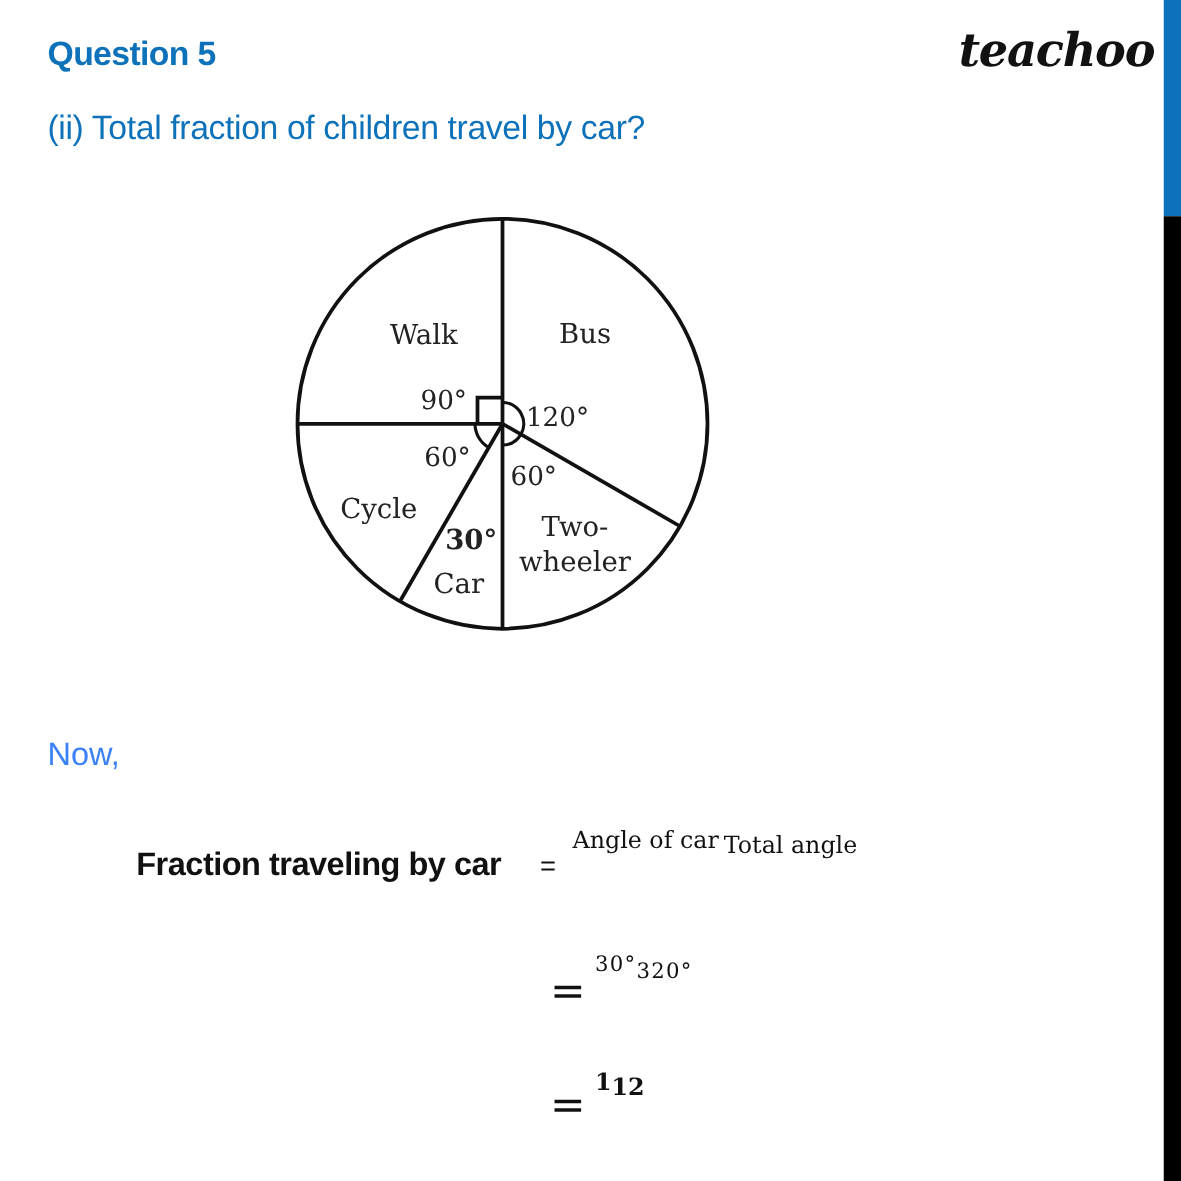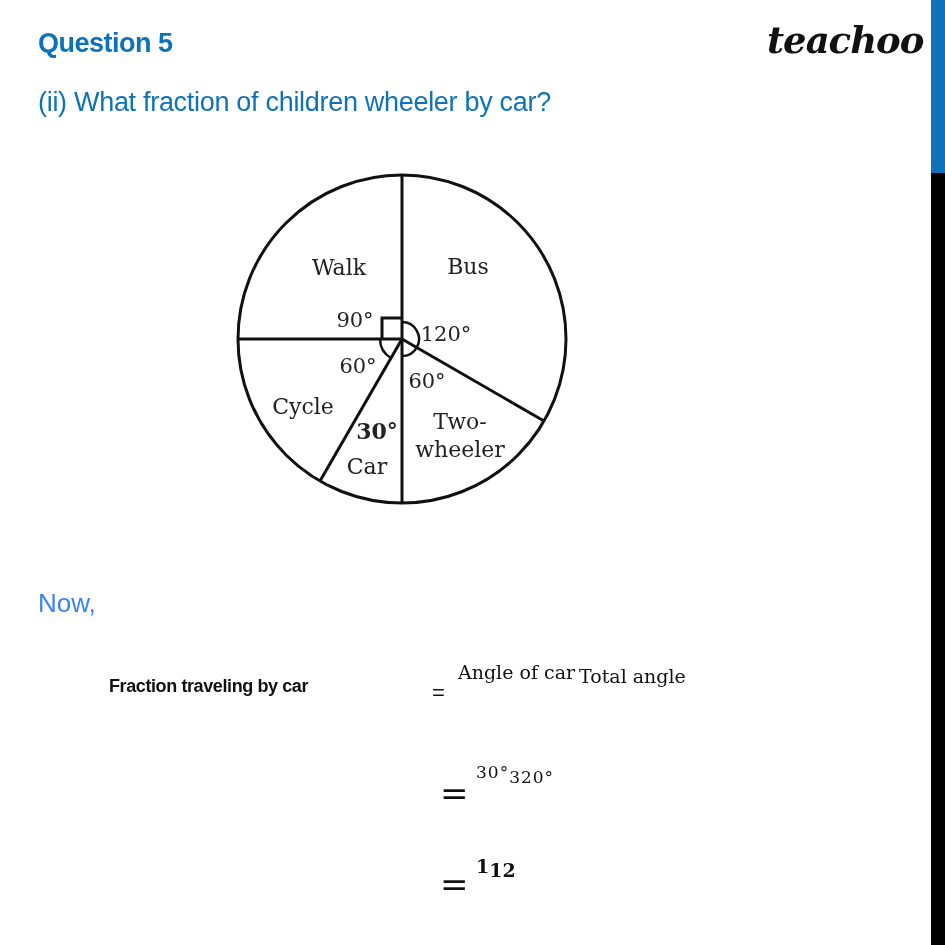--- a/index.html
+++ b/index.html
@@ -5,21 +5,21 @@
   html, body { margin:0; padding:0; }
   body { width:945px; height:945px; background:#ffffff; position:relative; overflow:hidden; font-family:"Liberation Sans", sans-serif; }
   .q-title { position:absolute; left:38px; top:28px; font-size:27px; font-weight:bold; color:#0d72ba; font-family:"Liberation Sans", sans-serif; letter-spacing:-0.5px;text-align:right; }
   .q-sub { position:absolute; left:38px; top:87px; font-size:27px; color:#0d72ba; font-family:"Liberation Sans", sans-serif; letter-spacing:-0.3px; }
   .logo { position:absolute; left:767px; top:18px; font-size:37px; font-weight:bold; font-style:italic; color:#111; font-family:"DejaVu Serif", serif; letter-spacing:-1px;text-align:center; }
   .sidebar-blue { position:absolute; left:931px; top:0; width:14px; height:173px; background:#0d72ba; }
   .sidebar-black { position:absolute; left:931px; top:173px; width:14px; height:772px; background:#000; }
   .pie { position:absolute; left:0; top:0; }
   .pie text { font-family:"DejaVu Serif", serif; fill:#222; }
   .now { position:absolute; left:38px; top:588px; font-size:26px; color:#3b82f6; font-family:"Liberation Sans", sans-serif; }
-  .formula-label { position:absolute; left:109px; top:676px; font-size:18px; font-weight:bold; color:#111; font-family:"Liberation Sans", sans-serif; letter-spacing:-0.4px; }
+  .formula-label { position:absolute; left:109px; top:676px; font-size:26px; font-weight:bold; color:#111; font-family:"Liberation Sans", sans-serif; letter-spacing:-0.4px; }
   .eq-sign-small { position:absolute; left:432px; top:680px; font-size:22px; color:#111; font-family:"Liberation Sans", sans-serif; }
   .frac { position:absolute; display:flex; flex-direction:row; align-items:flex-end; font-family:"DejaVu Serif", serif; color:#111; }
   .frac .num, .frac .den { white-space:nowrap; }
   .frac .bar { height:2px; background:#111; align-self:stretch; }
   .f1 { left:456px; top:661px; font-size:19px; }
   .f1 .num { padding:0 2px 4px; }
   .f1 .den { padding:4px 2px 0; }
   .eq-big { position:absolute; font-size:34px; color:#111; font-family:"DejaVu Sans", sans-serif; }
   .eq2 { left:440px; top:773px; }
   .eq3 { left:440px; top:864px; }
@@ -27,21 +27,21 @@
   .f2 .num { padding:0 0 5px; }
   .f2 .den { padding:5px 0 0; }
   .f3 { left:476px; top:855px; font-size:19px; font-weight:bold; }
   .f3 .num { padding:0 0 4px; }
   .f3 .den { padding:4px 0 0; }
 </style>
 </head>
 <body>
 
 <div class="q-title">Question 5</div>
-<div class="q-sub">(ii) What fraction of children wheeler by car?</div>
+<div class="q-sub">(ii) Total fraction of children travel by car?</div>
 <div class="logo">teachoo</div>
 
 <div class="sidebar-blue"></div>
 <div class="sidebar-black"></div>
 
 <svg class="pie" width="945" height="945" viewBox="0 0 945 945">
 
   <circle cx="402" cy="339" r="164" fill="none" stroke="#111" stroke-width="3"></circle>
 
   <line x1="402" y1="339" x2="402" y2="175" stroke="#111" stroke-width="3"></line>

